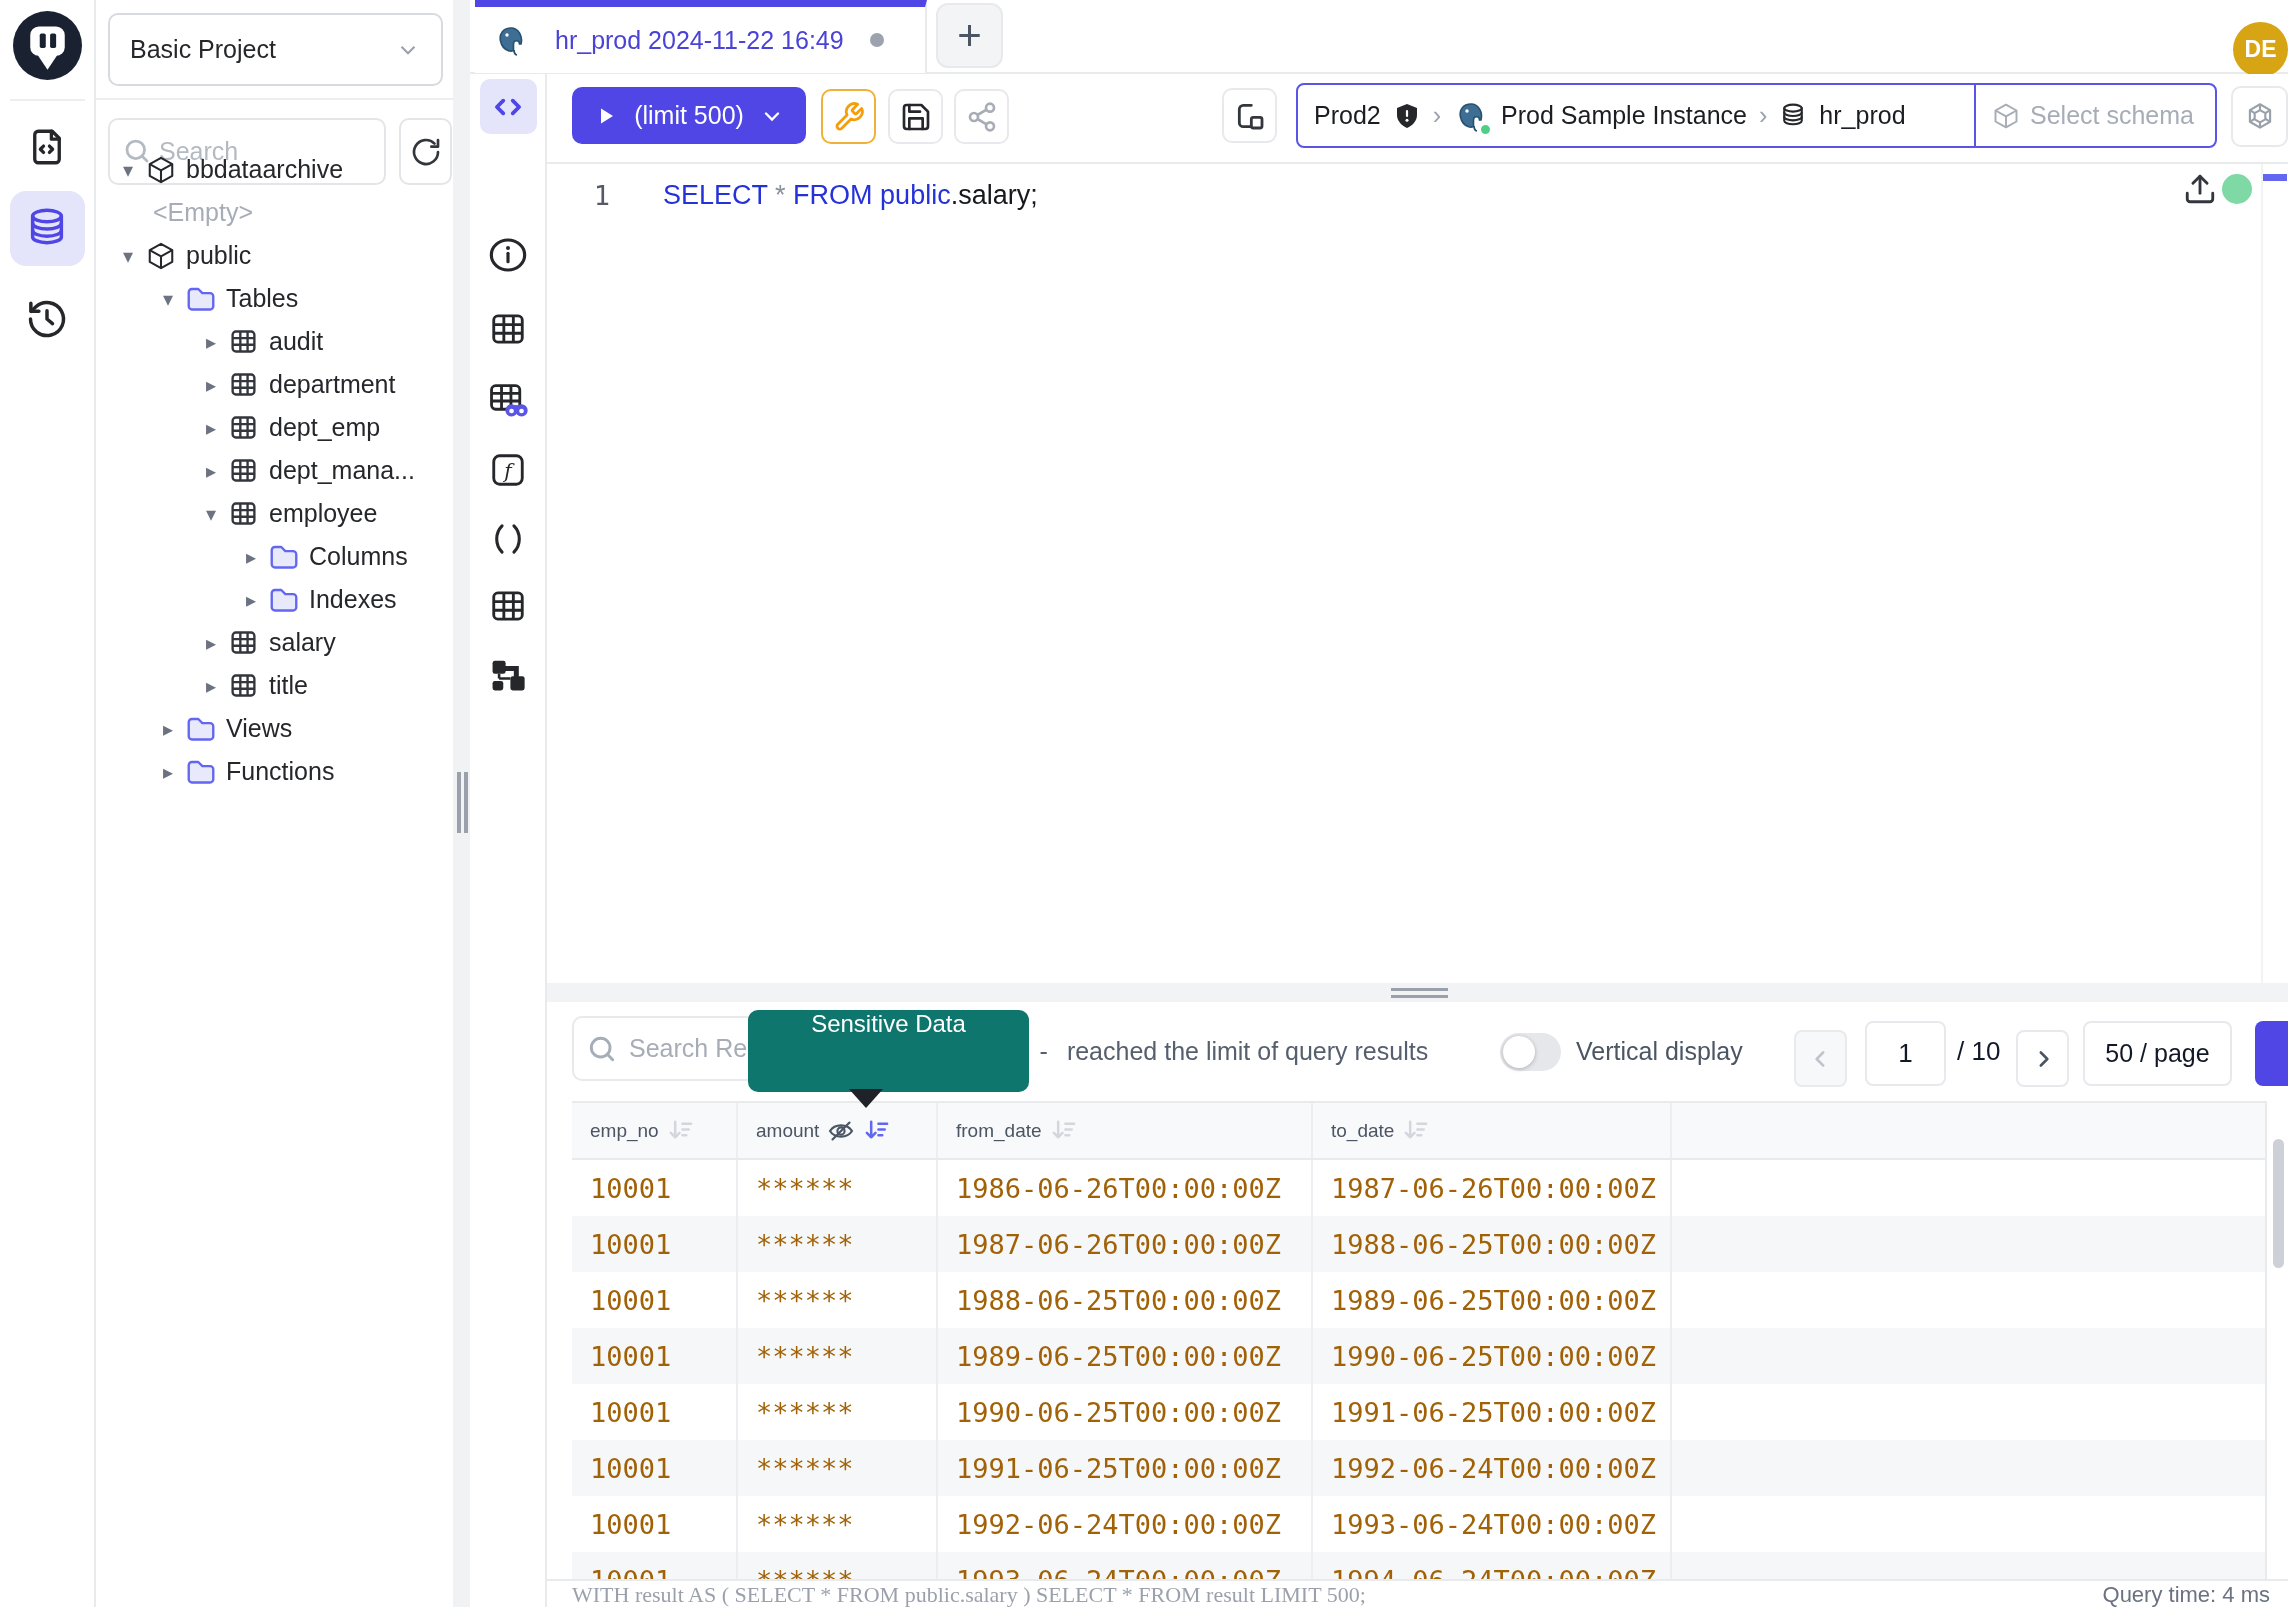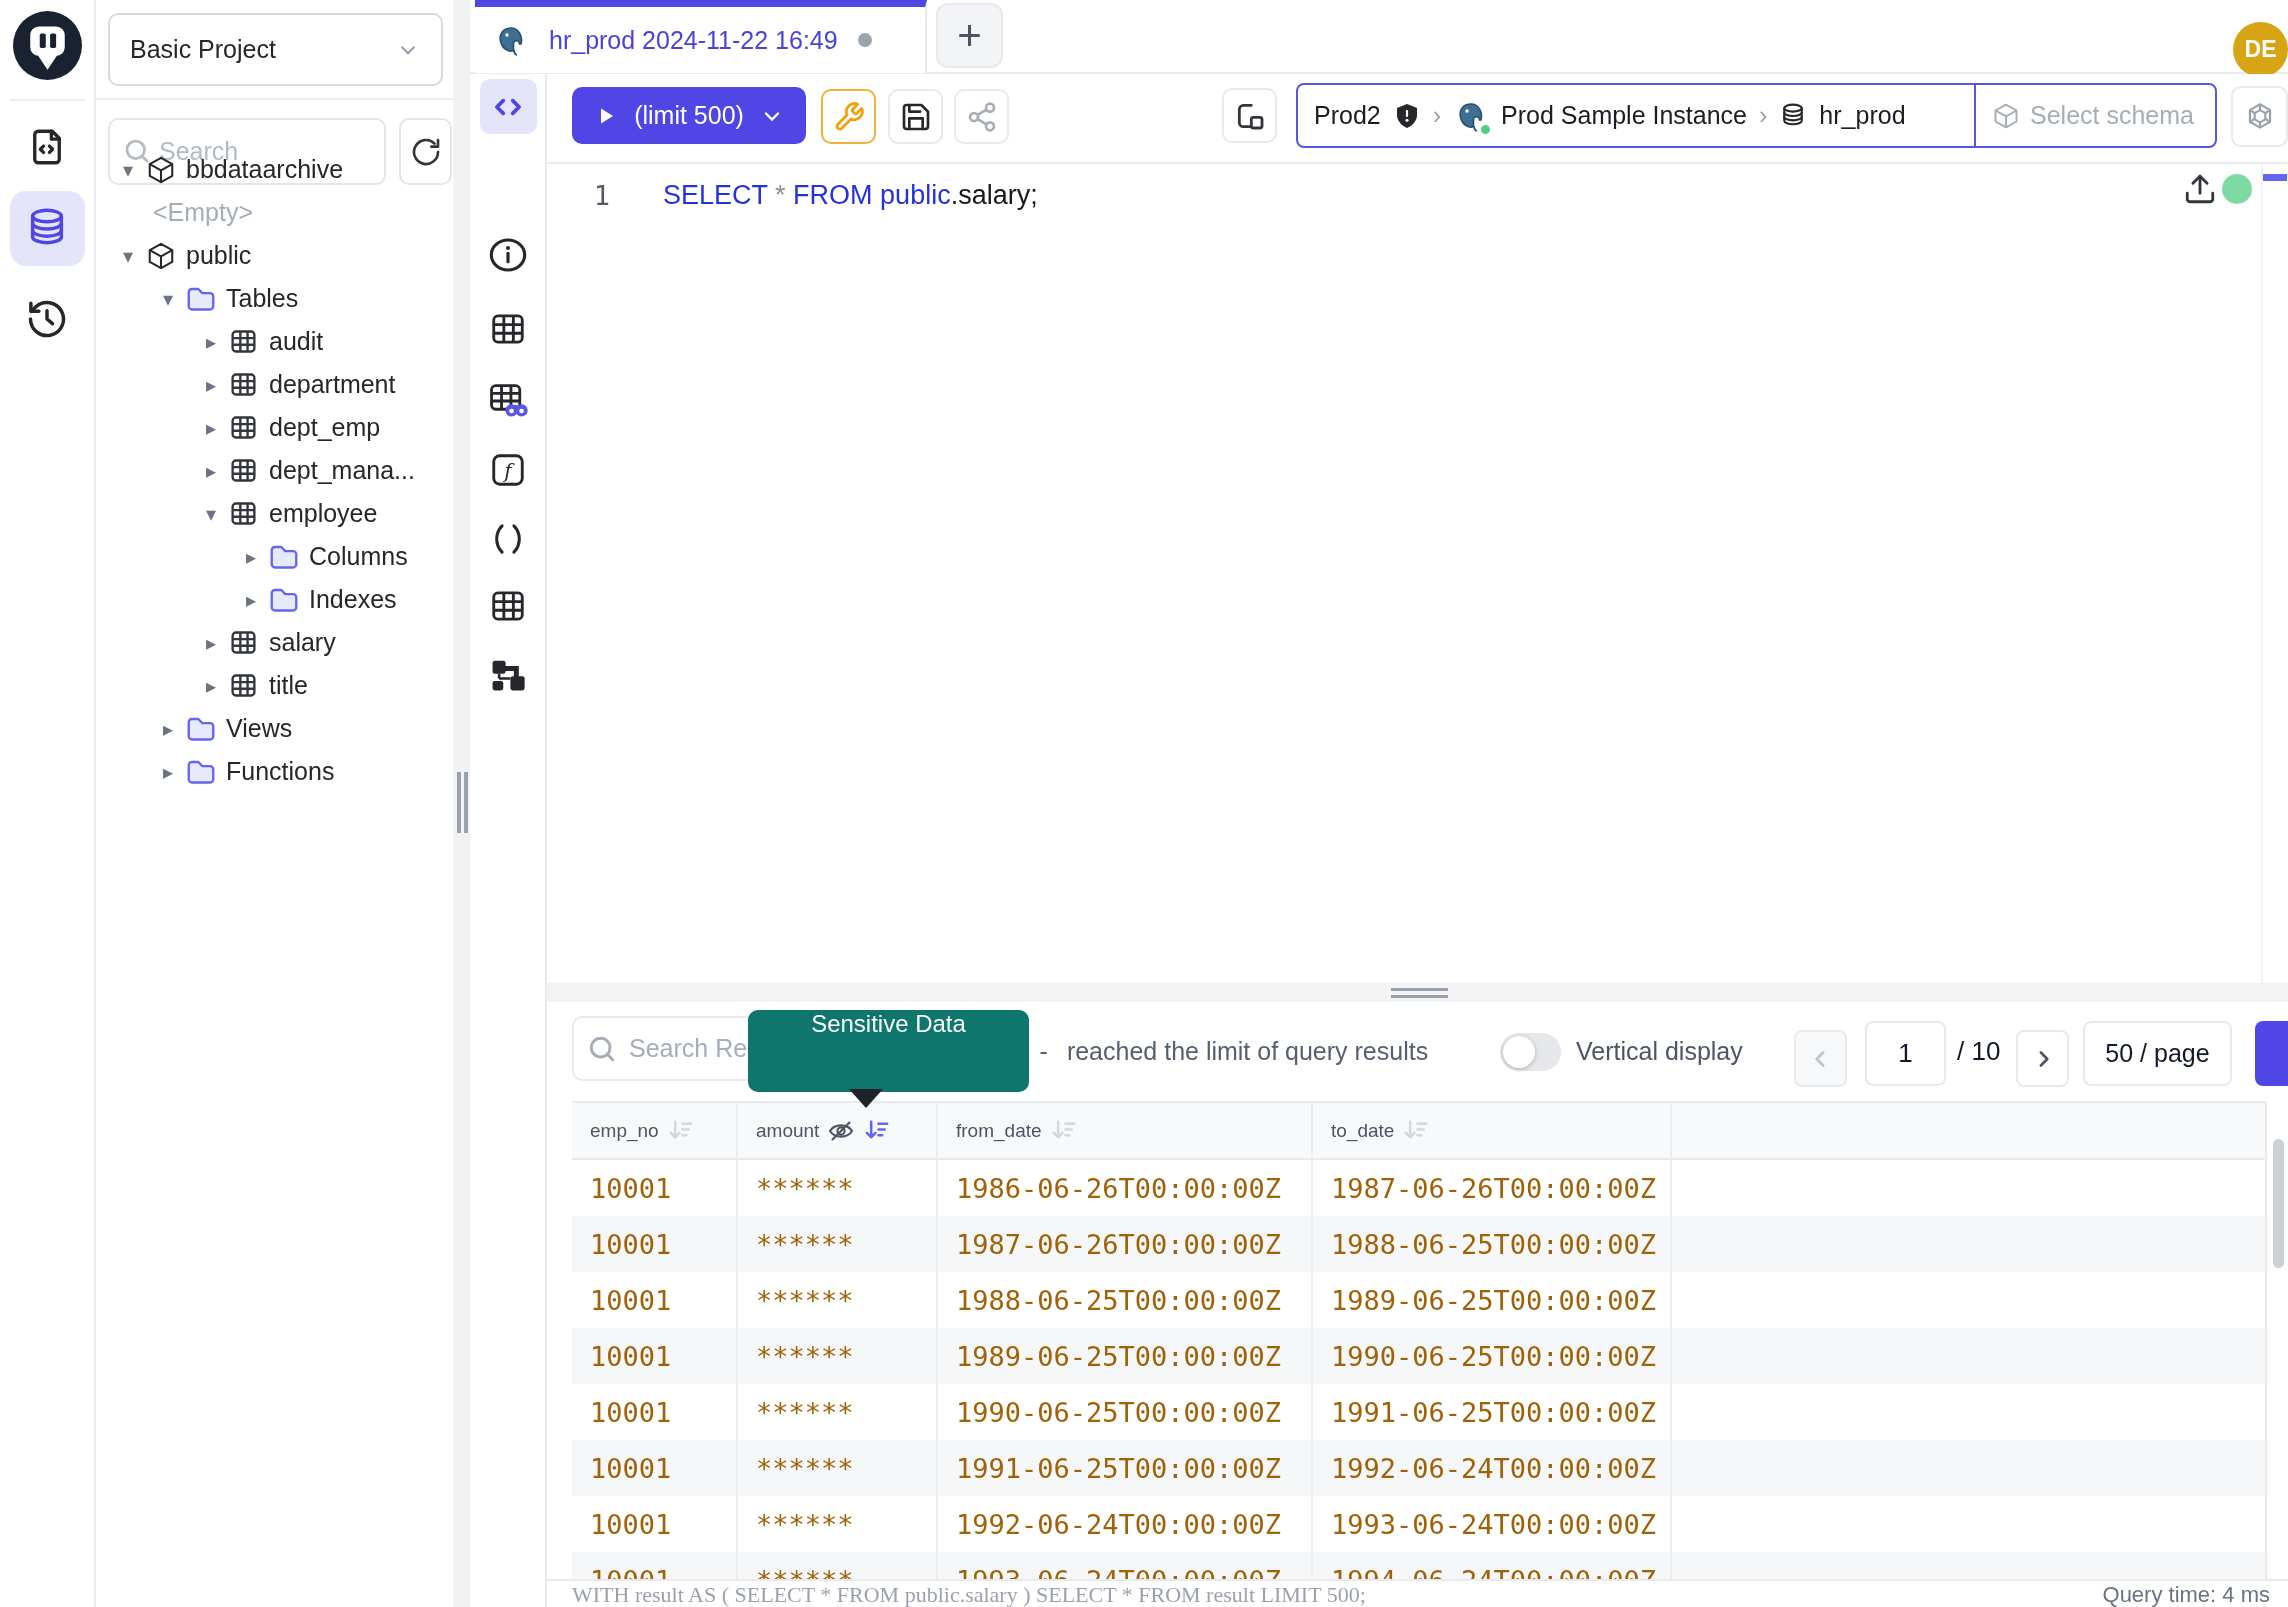--- a/index.html
+++ b/index.html
@@ -37,21 +37,21 @@
   .vgrip1,.vgrip2 { position:absolute; width:4px; height:61px; background:#9aa1ab; top:772px; }
   .vgrip1 { left:4px; } .vgrip2 { left:11px; }
 
   
   .rail2 { position:absolute; left:470px; top:74px; width:77px; height:1534px; background:#fff; border-right:2px solid #e9eaec; }
   .r2active { position:absolute; left:10px; top:5px; width:57px; height:55px; background:#e4e4fb; border-radius:10px; }
   .r2icon { position:absolute; left:50%; transform:translateX(-50%); display:flex; }
 
   
   .tabbar { position:absolute; left:470px; top:0; width:1819px; height:74px; background:#fff; border-bottom:2px solid #e9eaec; }
-  .tab { position:absolute; left:5px; top:0; width:452px; height:73px; background:#fff; border-right:2px solid #e9eaec; border-top:7px solid #4f46e5; display:flex; align-items:center; padding:0 18px; gap:20px; }
+  .tab { position:absolute; left:5px; top:0; width:452px; height:73px; background:#fff; border-right:2px solid #e9eaec; border-top:7px solid #4f46e5; display:flex; align-items:center; padding:0 18px; gap:26px; }
   .tab-title { color:#4a43d6; font-size:25px; white-space:nowrap; }
   .tab-dot { width:14px; height:14px; border-radius:50%; background:#9ca3af; flex:0 0 14px; }
   .newtab { position:absolute; left:466px; top:3px; width:67px; height:65px; background:#f3f4f6; border:2px solid #e7e9ec; border-radius:12px; display:flex; align-items:center; justify-content:center; font-size:42px; color:#4b5563; line-height:1; }
   .avatar { position:absolute; left:1763px; top:22px; width:55px; height:55px; border-radius:50%; background:#d7a513; color:#fff; font-weight:bold; font-size:23px; display:flex; align-items:center; justify-content:center; }
 
   
   .toolbar { position:absolute; left:547px; top:74px; width:1741px; height:90px; background:#fff; border-bottom:2px solid #e9eaec; }
   .run-btn { position:absolute; left:25px; top:13px; width:234px; height:57px; background:#4f46e5; border-radius:10px; color:#fff; display:flex; align-items:center; justify-content:center; gap:16px; font-size:25px; border:none; cursor:pointer; }
   .sqbtn { position:absolute; top:15px; width:55px; height:55px; border:2px solid #e7e9ec; border-radius:10px; background:#fff; display:flex; align-items:center; justify-content:center; cursor:pointer; }
   .wrench-btn { left:274px; border-color:#f0b13b; }

